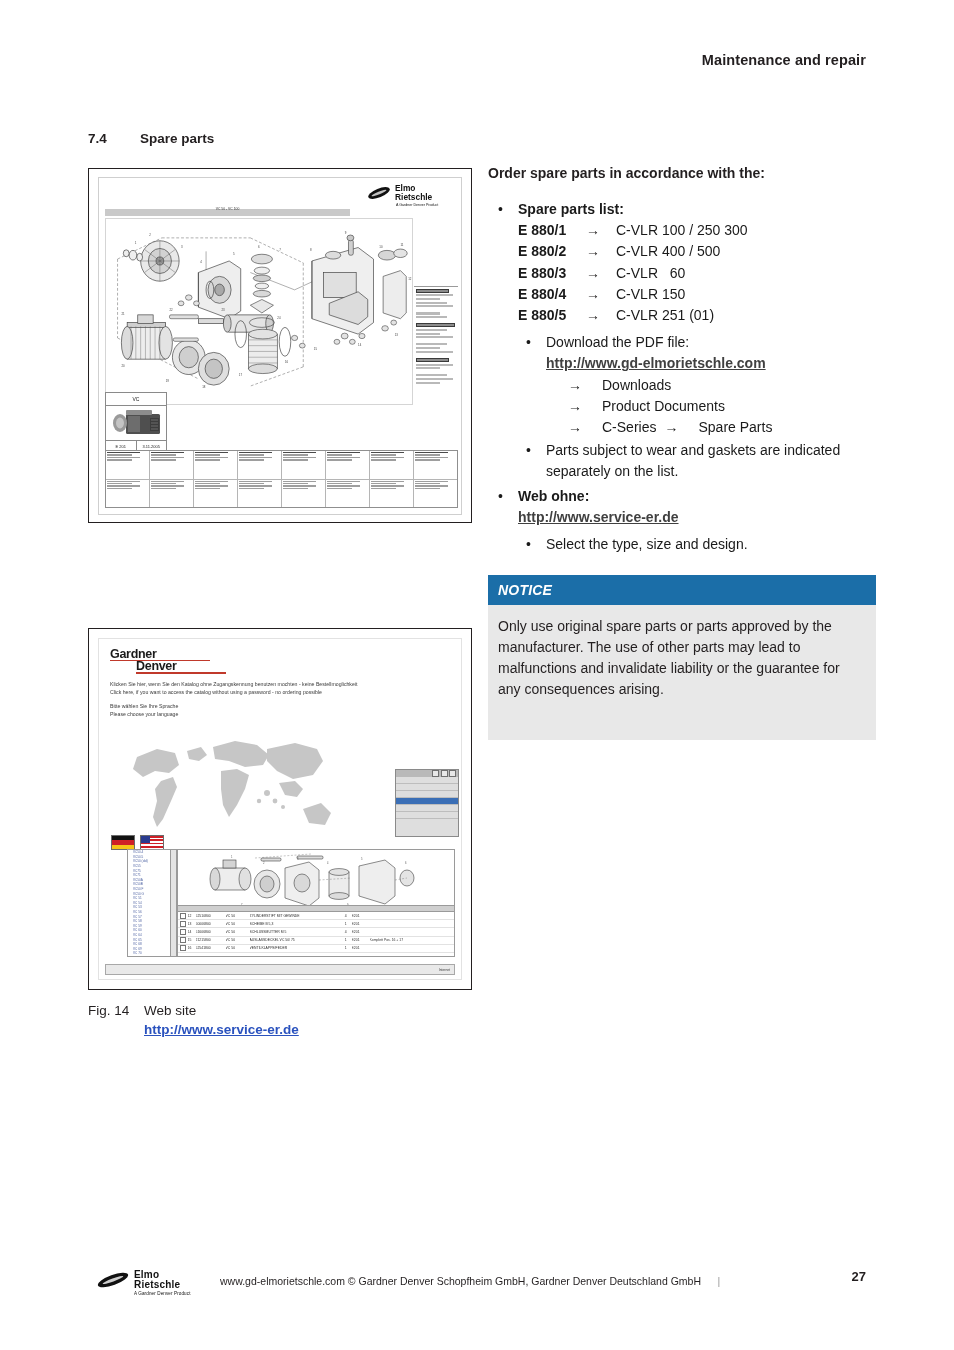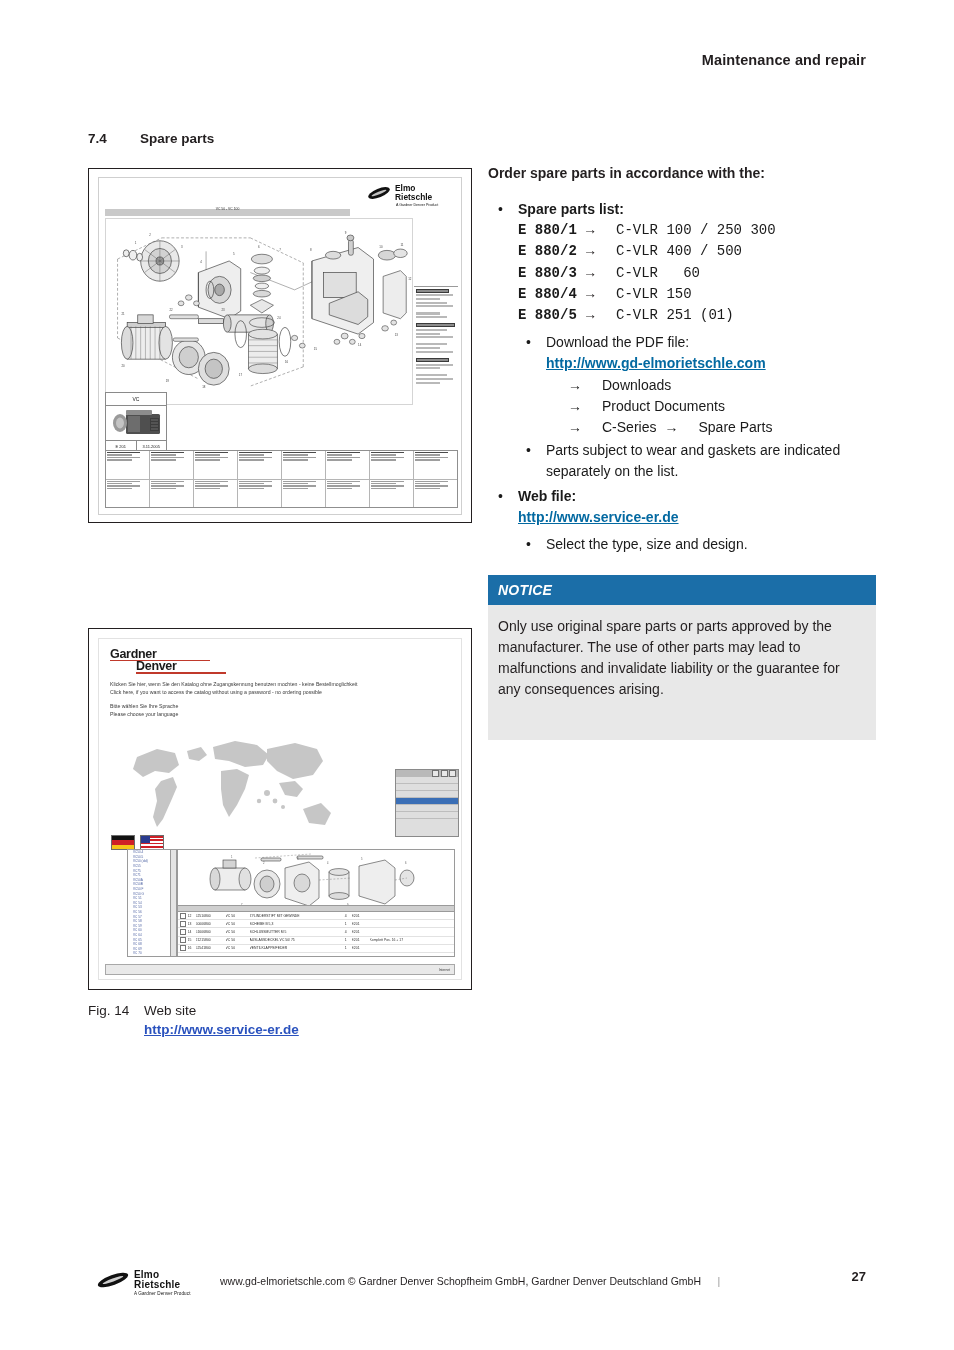--- a/index.html
+++ b/index.html
@@ -101,28 +101,28 @@
   .c-pos{width:8px;} .c-no{width:30px;} .c-ty{width:24px;}
   .c-de{width:90px;} .c-qt{width:12px;text-align:center;} .c-un{width:18px;} .c-rm{flex:1;color:#333;}
   .statusbar{position:absolute;left:6px;right:6px;bottom:4px;height:9px;border:1px solid #a8a8a8;background:#e9e9e9;display:flex;align-items:center;justify-content:flex-end;padding-right:4px;font-size:3.3px;color:#3a3a3a;}
 
   
   .lead-in{font-size:14px;font-weight:bold;color:#231f20;margin:0 0 18px 0;}
   ul.l1{list-style:none;margin:0;padding:0;}
   ul.l1>li{position:relative;padding-left:30px;margin-bottom:4px;font-size:14px;line-height:1.5;}
   ul.l1>li>.bul{position:absolute;left:10px;top:0;}
   .b1txt{font-weight:bold;}
-  .sp-row{display:flex;align-items:baseline;font-size:14px;line-height:1.52;font-family:Liberation Mono, monospace;}
+  .sp-row{display:flex;align-items:baseline;font-size:14px;line-height:1.52;}
   .sp-code{font-weight:bold;width:68px;flex:none;}
   .sp-arrow{width:30px;flex:none;color:#231f20;}
   .sp-val{white-space:pre;}
   ul.l2{list-style:none;margin:6px 0 0 0;padding:0;}
   ul.l2>li{position:relative;padding-left:28px;margin-bottom:2px;font-size:14px;line-height:1.5;}
   ul.l2>li>.bul{position:absolute;left:8px;top:0;}
-  .lnk{color:#0369a1;font-weight:bold;text-decoration:underline;}
+  .lnk{color:#404040;font-weight:bold;text-decoration:underline;}
   ul.l3{list-style:none;margin:1px 0 0 0;padding:0;}
   ul.l3>li{display:flex;font-size:14px;line-height:1.5;padding-left:22px;}
   ul.l3>li .ar{width:34px;flex:none;}
   .two-arrow{display:flex;}
   .two-arrow .ar2{width:34px;flex:none;padding-left:8px;}
 
   
   .notice{margin-top:20px;width:388px;}
   .notice-bar{background:#1b6ea8;color:#fff;font-style:italic;font-weight:bold;font-size:14px;padding:7px 10px 7px 10px;letter-spacing:.2px;}
   .notice-body{background:#e8e8e8;padding:11px 10px 40px 10px;font-size:14px;line-height:1.5;color:#231f20;}
@@ -723,21 +723,21 @@
           </li>
           <li>
             <span class="bul">•</span>
             <span>Parts subject to wear and gaskets are indicated separately on the list.</span>
           </li>
         </ul>
       </li>
 
       <li>
         <span class="bul">•</span>
-        <span class="b1txt">Web file:</span><br>
+        <span class="b1txt">Web ohne:</span><br>
         <a href="#" class="lnk">http://www.service-er.de</a>
         <ul class="l2">
           <li>
             <span class="bul">•</span>
             <span>Select the type, size and design.</span>
           </li>
         </ul>
       </li>
     </ul>
 

